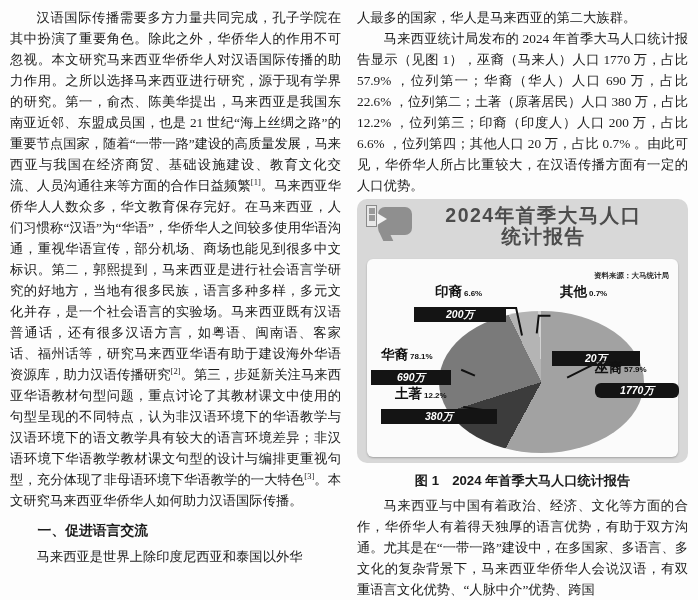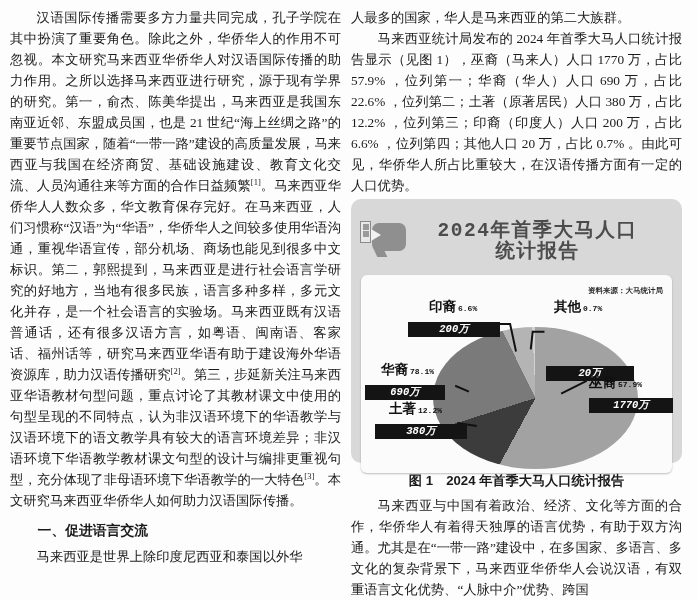--- a/index.html
+++ b/index.html
@@ -2,34 +2,34 @@
 <html><head>
 <meta charset="utf-8">
 <style>
   html,body{margin:0;padding:0;background:#ffffff;}
   .page{
     position:relative;width:698px;height:600px;overflow:hidden;
     background:#fdfdfd;color:#1a1a1a;
     font-family:"Liberation Serif","DejaVu Serif",serif;
     font-size:13.3px;line-height:21px;
   }
-  .columns{display:flex;gap:10px;padding:7px 10px 0 10px;}
+  .columns{display:flex;gap:10px;padding:7px 10px 0 10px;justify-content:space-between;}
   .col{width:331px;}
   .para{margin:0;text-align:justify;}
   .indent{text-indent:2em;}
   sup{font-size:8.5px;line-height:0;}
   .section-heading{
     margin:9px 0 5px 0;text-indent:2em;font-weight:bold;
     font-family:"Liberation Sans","DejaVu Sans",sans-serif;font-size:13.8px;
   }
   
   .figure{
     width:331px;height:264px;margin:3px 0 0 0;box-sizing:border-box;
-    background:#d8d8d8;border-radius:10px;padding:22px 7px;
-    font-family:Liberation Mono, monospace;
+    background:#d8d8d8;border-radius:10px;padding:6px 7px;
+    font-family:Liberation Sans, sans-serif;
   }
   .fig-header{display:flex;align-items:flex-start;height:52px;}
   .fig-logo{position:relative;width:52px;height:46px;flex:0 0 auto;}
   .bubble{
     position:absolute;left:14px;top:2px;width:34px;height:28px;
     background:#8f8f8f;border-radius:7px;
   }
   .bubble:after{
     content:"";position:absolute;left:3px;bottom:-6px;width:10px;height:10px;
     background:#8f8f8f;transform:skewX(25deg);
@@ -61,23 +61,23 @@
   .pie-label{position:absolute;white-space:nowrap;}
   .pl-name{font-weight:800;color:#111;font-size:13.5px;line-height:14px;}
   .pl-pct{font-weight:bold;font-size:8px;color:#111;margin-left:2px;}
   .pl-box{
     margin-top:3px;background:#141414;color:#fff;text-align:center;
     font-weight:bold;font-style:italic;font-size:10.5px;line-height:15px;
   }
   #lbl-yin {left:40px; top:22px;}  #lbl-yin  .pl-box{width:92px;margin-left:7px;}
   #lbl-qita{left:185px;top:22px;}  #lbl-qita .pl-box{width:88px;margin-top:47px;}
   #lbl-hua {left:4px;  top:85px;}  #lbl-hua  .pl-box{width:80px;}
-  #lbl-hua .pl-name{margin-left:16px;}
-  #lbl-wu  {left:228px;top:98px;}  #lbl-wu   .pl-box{width:84px;}
-  #lbl-tu  {left:14px; top:124px;} #lbl-tu   .pl-box{width:92px;}
+  #lbl-hua .pl-name{margin-left:10px;}
+  #lbl-wu  {left:228px;top:98px;}  #lbl-wu   .pl-box{width:84px;border-radius:6px;}
+  #lbl-tu  {left:14px; top:124px;} #lbl-tu   .pl-box{width:116px;}
   #lbl-tu .pl-name{margin-left:14px;}
   #lbl-yin .pl-name{margin-left:28px;}
   #lbl-qita .pl-name{margin-left:8px;}
   .fig-caption{
     margin:7px 0 4px 0;text-align:center;font-weight:bold;font-size:13.2px;
     font-family:"Liberation Sans","DejaVu Sans",sans-serif;
   }
 </style>
 </head>
 <body>

